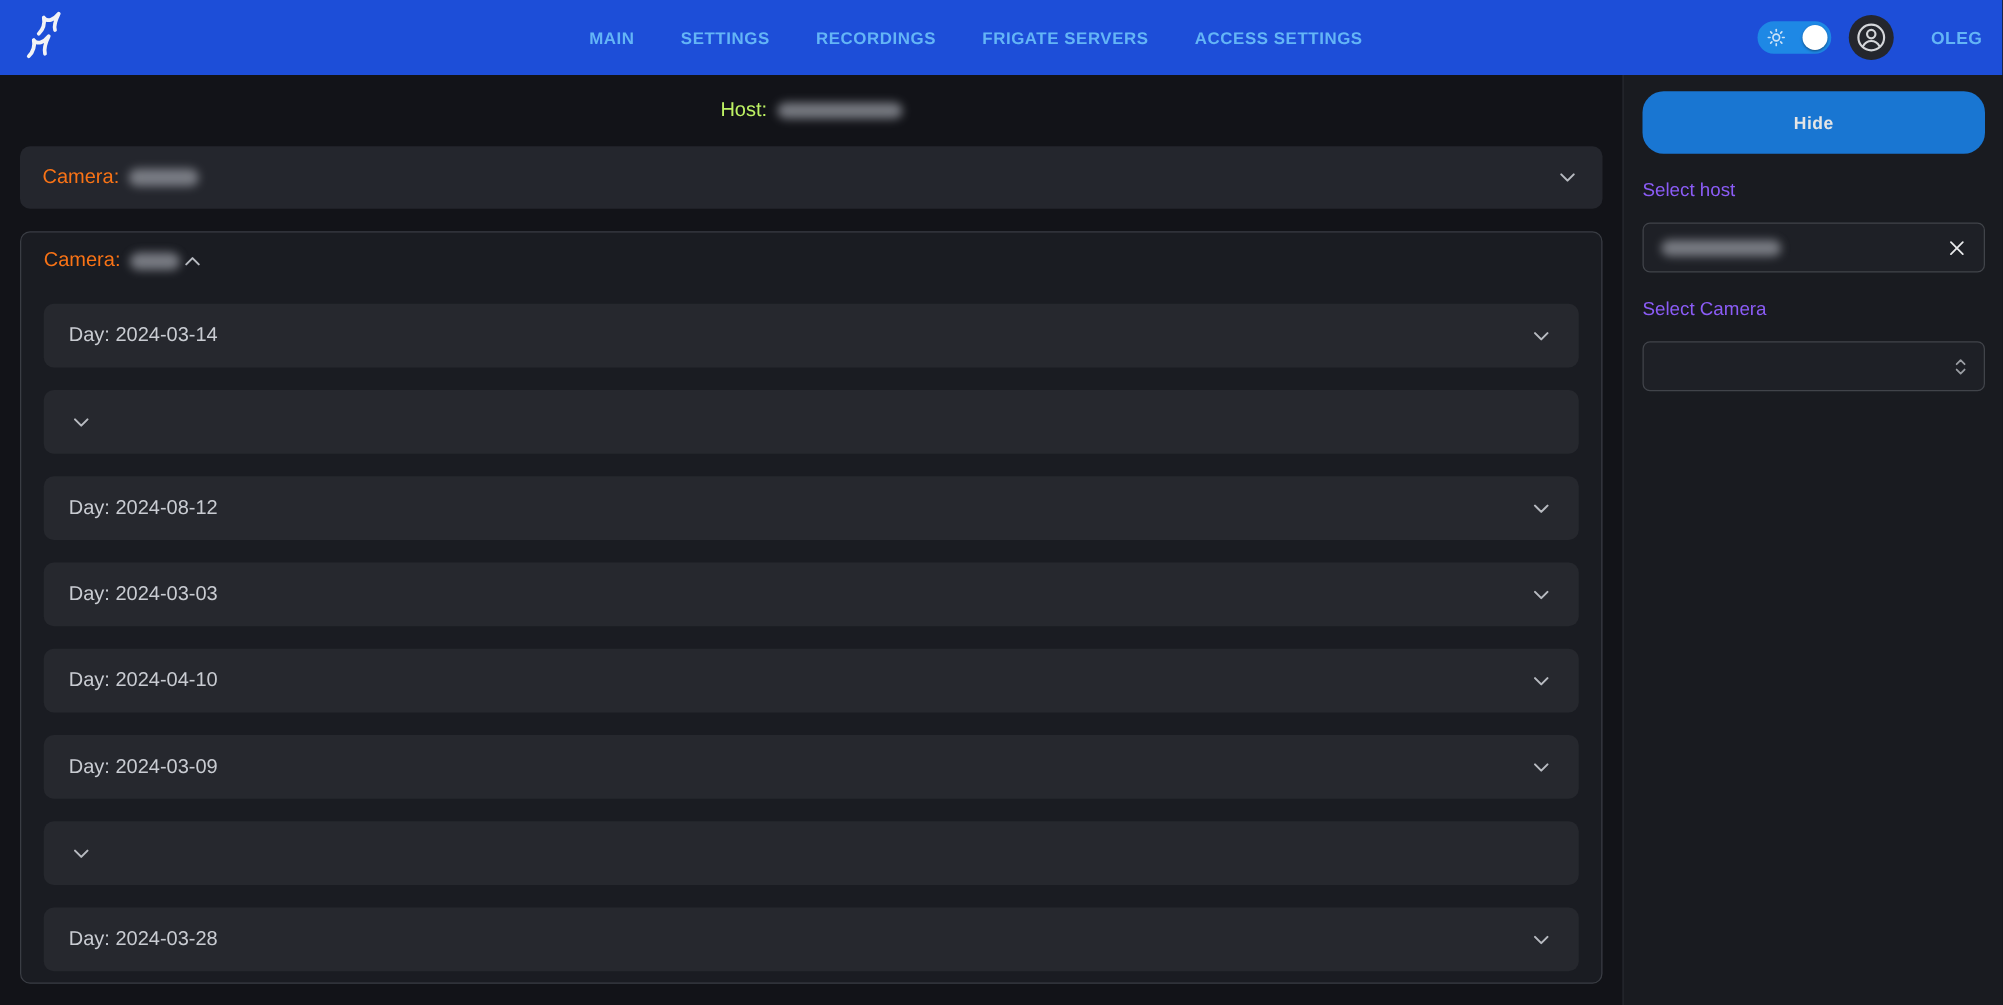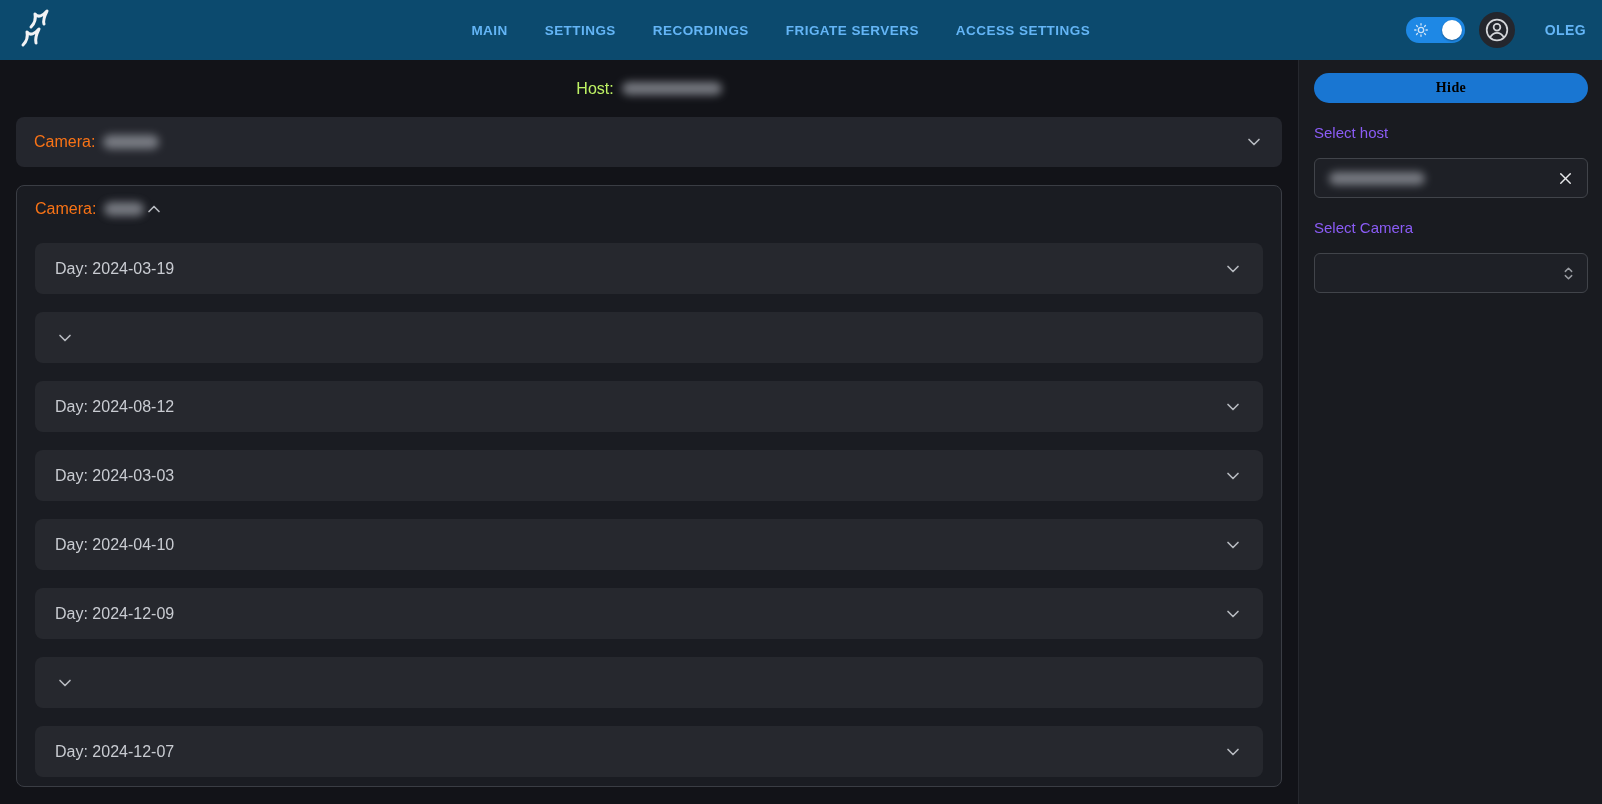--- a/index.html
+++ b/index.html
@@ -5,21 +5,21 @@
   * { margin:0; padding:0; box-sizing:border-box; }
   html,body { width:1602px; height:804px; overflow:hidden; }
   body {
     font-family:"Liberation Sans","DejaVu Sans",sans-serif;
     background:#121318; color:#c9ccd2;
   }
   .page { width:1602px; height:804px; display:flex; flex-direction:column; }
 
   
   .header {
-    height:60px; flex:0 0 60px; background:#0c4a6e;
+    height:60px; flex:0 0 60px; background:#1d4ed8;
     display:flex; align-items:center; position:relative; padding:0 16px;
   }
   .logo { width:46px; height:46px; display:flex; align-items:center; justify-content:center; }
   .nav {
     position:absolute; left:50%; top:0; transform:translateX(-50.2%) translateX(-19px);
     height:60px; display:flex; align-items:center; gap:37px;
   }
   .nav a {
     color:#64b5f6; text-decoration:none; font-size:13.5px; font-weight:bold;
     letter-spacing:.45px; text-transform:uppercase; white-space:nowrap; cursor:pointer;
@@ -80,24 +80,24 @@
     display:inline-block; height:13px; border-radius:7px;
     background:#8f929a; filter:blur(4px); opacity:.8;
   }
   .redact.w100 { width:100px; }
   .redact.w56  { width:56px; height:14px; }
   .redact.w40  { width:40px; height:14px; }
   .redact.w96  { width:96px; }
 
   
   .hide-btn {
-    width:274px; height:30px; border:none; border-radius:17px;
-    background:#1976d2; color:#000000; font-size:14px; font-weight:bold;
+    width:274px; height:50px; border:none; border-radius:17px;
+    background:#1976d2; color:#e5e5e5; font-size:14px; font-weight:bold;
     letter-spacing:.4px; cursor:pointer; display:block;
-    font-family:Liberation Serif, serif;
+    font-family:Liberation Sans, sans-serif;
   }
   .side-label { margin-top:21px; font-size:15px; color:#8b5cf6; }
   .side-field {
     margin-top:17px; width:274px; height:40px; background:#1e2026;
     border:1px solid #41444a; border-radius:6px;
     display:flex; align-items:center; padding:0 10px 0 14px; cursor:pointer;
   }
   .side-field .grow { flex:1; }
   .icon-btn { display:flex; align-items:center; justify-content:center; cursor:pointer;
     background:none; border:none; padding:2px; }
@@ -177,21 +177,21 @@
             <span class="redact w40"></span>
           </span>
 
   <svg class="chev" width="20" height="20" viewBox="0 0 24 24" fill="none" stroke="#b7bac0" stroke-width="2" stroke-linecap="round" stroke-linejoin="round">
               <polyline points="6 15 12 9 18 15"></polyline>
             </svg>
 
         </div>
         <div class="days" id="days">
             <div class="day-row">
-              <span class="label">Day: 2024-03-19</span>
+              <span class="label">Day: 2024-03-14</span>
   <svg class="chev" width="20" height="20" viewBox="0 0 24 24" fill="none" stroke="#b7bac0" stroke-width="2" stroke-linecap="round" stroke-linejoin="round">
                 <polyline points="6 9 12 15 18 9"></polyline>
               </svg>
 </div>
             <div class="day-row">
   <svg class="chev" width="20" height="20" viewBox="0 0 24 24" fill="none" stroke="#b7bac0" stroke-width="2" stroke-linecap="round" stroke-linejoin="round">
                 <polyline points="6 9 12 15 18 9"></polyline>
               </svg>
 </div>
             <div class="day-row">
@@ -206,32 +206,32 @@
                 <polyline points="6 9 12 15 18 9"></polyline>
               </svg>
 </div>
             <div class="day-row">
               <span class="label">Day: 2024-04-10</span>
   <svg class="chev" width="20" height="20" viewBox="0 0 24 24" fill="none" stroke="#b7bac0" stroke-width="2" stroke-linecap="round" stroke-linejoin="round">
                 <polyline points="6 9 12 15 18 9"></polyline>
               </svg>
 </div>
             <div class="day-row">
-              <span class="label">Day: 2024-12-09</span>
-  <svg class="chev" width="20" height="20" viewBox="0 0 24 24" fill="none" stroke="#b7bac0" stroke-width="2" stroke-linecap="round" stroke-linejoin="round">
-                <polyline points="6 9 12 15 18 9"></polyline>
-              </svg>
-</div>
-            <div class="day-row">
-  <svg class="chev" width="20" height="20" viewBox="0 0 24 24" fill="none" stroke="#b7bac0" stroke-width="2" stroke-linecap="round" stroke-linejoin="round">
-                <polyline points="6 9 12 15 18 9"></polyline>
-              </svg>
-</div>
-            <div class="day-row">
-              <span class="label">Day: 2024-12-07</span>
+              <span class="label">Day: 2024-03-09</span>
+  <svg class="chev" width="20" height="20" viewBox="0 0 24 24" fill="none" stroke="#b7bac0" stroke-width="2" stroke-linecap="round" stroke-linejoin="round">
+                <polyline points="6 9 12 15 18 9"></polyline>
+              </svg>
+</div>
+            <div class="day-row">
+  <svg class="chev" width="20" height="20" viewBox="0 0 24 24" fill="none" stroke="#b7bac0" stroke-width="2" stroke-linecap="round" stroke-linejoin="round">
+                <polyline points="6 9 12 15 18 9"></polyline>
+              </svg>
+</div>
+            <div class="day-row">
+              <span class="label">Day: 2024-03-28</span>
   <svg class="chev" width="20" height="20" viewBox="0 0 24 24" fill="none" stroke="#b7bac0" stroke-width="2" stroke-linecap="round" stroke-linejoin="round">
                 <polyline points="6 9 12 15 18 9"></polyline>
               </svg>
 </div>
           </div>
       </div>
 
     </div>
 
     <div class="sidebar">

